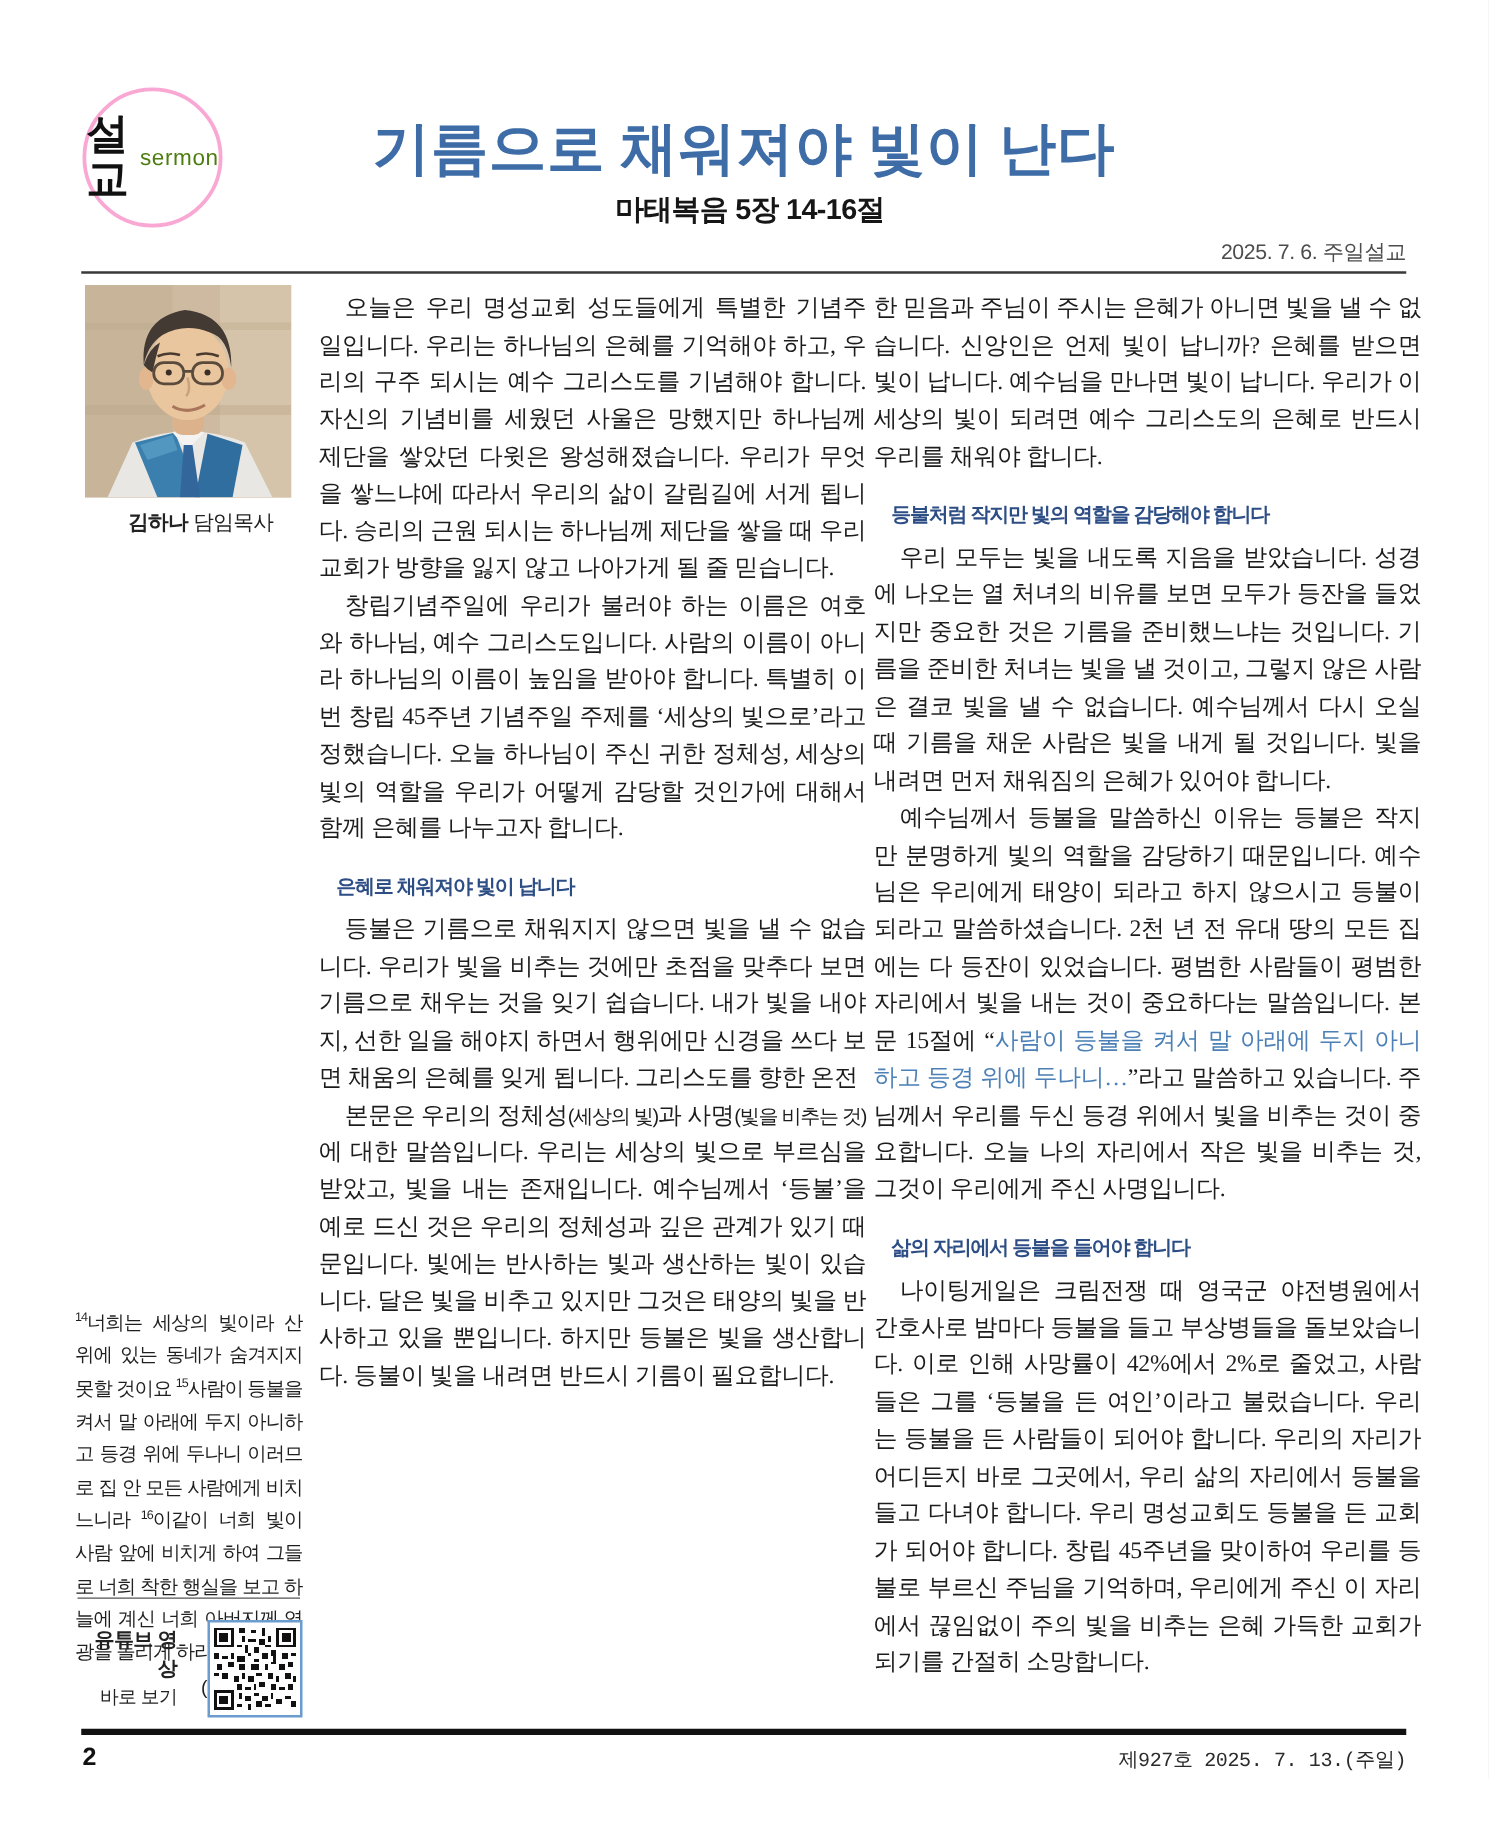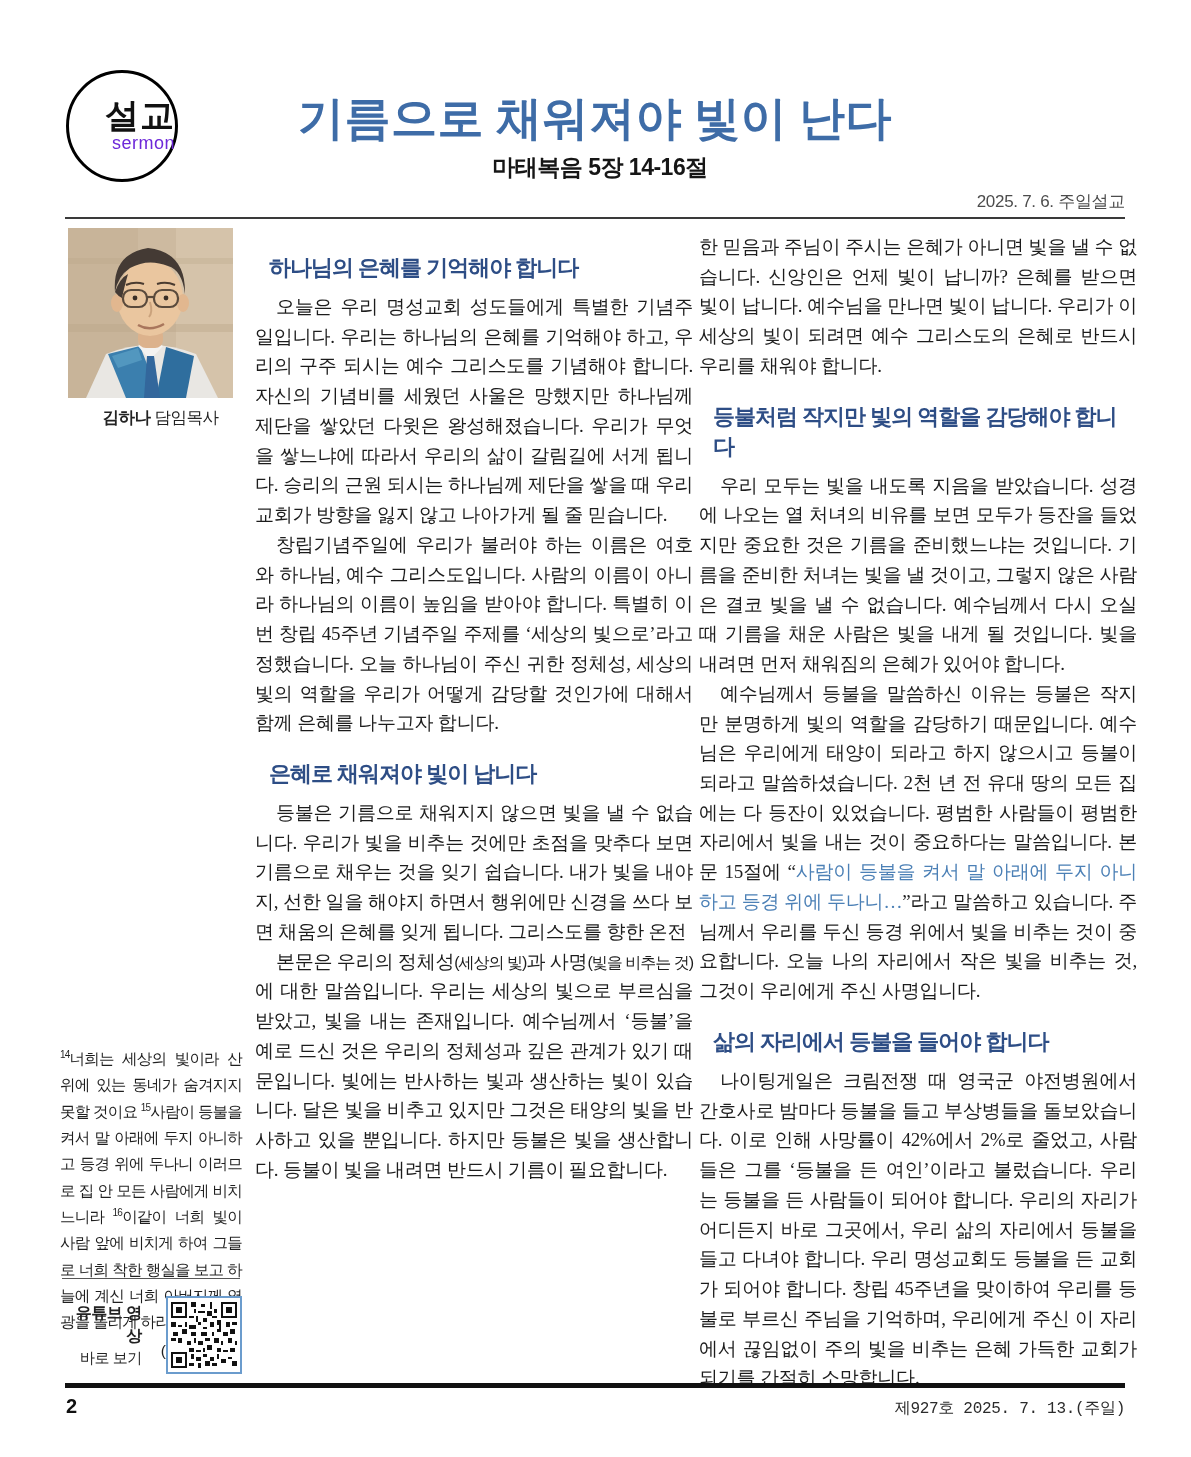--- a/index.html
+++ b/index.html
@@ -12,26 +12,26 @@
     background: #ffffff;
     font-family: "Liberation Serif", serif;
     color: #1c1c1c;
     overflow: hidden;
   }
 
   
   .badge {
     position: absolute; left: 66px; top: 70px;
     width: 112px; height: 112px;
-    border: 3px solid #000000; border-radius: 50%;
-    display: flex; flex-direction: column; align-items: flex-end; justify-content: center;
+    border: 3px solid #f9a8d4; border-radius: 50%;
+    display: flex; align-items: center; justify-content: center;
     background: #fff;
   }
   .badge-kr { font-family: "Liberation Sans", sans-serif; font-weight: bold; font-size: 34px; color: #111; letter-spacing: 1px; line-height: 1.05; }
-  .badge-en { font-family: "Liberation Sans", sans-serif; font-size: 18px; color: #6d28d9; letter-spacing: 0.5px; }
+  .badge-en { font-family: "Liberation Sans", sans-serif; font-size: 18px; color: #4d7c0f; letter-spacing: 0.5px; }
 
   .title {
     position: absolute; left: 65px; right: 66px; top: 88px;
     text-align: center;
     font-family: "Liberation Serif", serif;
     font-size: 46px; font-weight: bold; letter-spacing: 0.5px;
     color: #3e6ca7;
   }
   .subtitle {
     position: absolute; left: 75px; right: 66px; top: 152px;
@@ -94,21 +94,21 @@
   .col2 { left: 699px; }
 
   .para {
     font-size: 19px; line-height: 1.565; text-align: justify;
     letter-spacing: -0.2px; word-break: break-all;
     text-indent: 1.1em;
   }
   .para.no-indent { text-indent: 0; }
   .sec-head {
     font-family: "Liberation Sans", sans-serif;
-    font-weight: bold; font-size: 22px; color: #2d4d85;
+    font-weight: bold; font-size: 16px; color: #2d4d85;
     letter-spacing: -1px;
     margin: 21px 0 9px 14px;
   }
   .paren-small { font-family: "Liberation Sans", sans-serif; font-size: 16px; letter-spacing: -1px; }
   .quote-blue { color: #4c80b6; }
 
   
   .rule-bottom {
     position: absolute; left: 65px; top: 1383px; width: 1060px; height: 0;
     border-top: 5px solid #111;
@@ -268,21 +268,20 @@
             <rect x="8" y="27" width="2" height="1"></rect>
             <rect x="12" y="27" width="1" height="2"></rect>
           <rect x="15" y="26" width="2" height="2"></rect>
             <rect x="18" y="27" width="2" height="1"></rect>
         </g>
       </svg>
     </div>
   </div>
 
   <div class="col col1">
-    <h2 class="sec-head">하나님의 은혜를 기억해야 합니다</h2>
     <p class="para">오늘은 우리 명성교회 성도들에게 특별한 기념주일입니다. 우리는 하나님의 은혜를 기억해야 하고, 우리의 구주 되시는 예수 그리스도를 기념해야 합니다. 자신의 기념비를 세웠던 사울은 망했지만 하나님께 제단을 쌓았던 다윗은 왕성해졌습니다. 우리가 무엇을 쌓느냐에 따라서 우리의 삶이 갈림길에 서게 됩니다. 승리의 근원 되시는 하나님께 제단을 쌓을 때 우리 교회가 방향을 잃지 않고 나아가게 될 줄 믿습니다.</p>
     <p class="para">창립기념주일에 우리가 불러야 하는 이름은 여호와 하나님, 예수 그리스도입니다. 사람의 이름이 아니라 하나님의 이름이 높임을 받아야 합니다. 특별히 이번 창립 45주년 기념주일 주제를 ‘세상의 빛으로’라고 정했습니다. 오늘 하나님이 주신 귀한 정체성, 세상의 빛의 역할을 우리가 어떻게 감당할 것인가에 대해서 함께 은혜를 나누고자 합니다.</p>
     <h2 class="sec-head">은혜로 채워져야 빛이 납니다</h2>
     <p class="para">등불은 기름으로 채워지지 않으면 빛을 낼 수 없습니다. 우리가 빛을 비추는 것에만 초점을 맞추다 보면 기름으로 채우는 것을 잊기 쉽습니다. 내가 빛을 내야지, 선한 일을 해야지 하면서 행위에만 신경을 쓰다 보면 채움의 은혜를 잊게 됩니다. 그리스도를 향한 온전</p>
     <p class="para"><span>본문은 우리의 정체성</span><span class="paren-small">(세상의 빛)</span><span>과 사명</span><span class="paren-small">(빛을 비추는 것)</span><span>에 대한 말씀입니다. 우리는 세상의 빛으로 부르심을 받았고, 빛을 내는 존재입니다. 예수님께서 ‘등불’을 예로 드신 것은 우리의 정체성과 깊은 관계가 있기 때문입니다. 빛에는 반사하는 빛과 생산하는 빛이 있습니다. 달은 빛을 비추고 있지만 그것은 태양의 빛을 반사하고 있을 뿐입니다. 하지만 등불은 빛을 생산합니다. 등불이 빛을 내려면 반드시 기름이 필요합니다.</span></p>
   </div>
 
   <div class="col col2">
     <p class="para no-indent">한 믿음과 주님이 주시는 은혜가 아니면 빛을 낼 수 없습니다. 신앙인은 언제 빛이 납니까? 은혜를 받으면 빛이 납니다. 예수님을 만나면 빛이 납니다. 우리가 이 세상의 빛이 되려면 예수 그리스도의 은혜로 반드시 우리를 채워야 합니다.</p>
     <h2 class="sec-head">등불처럼 작지만 빛의 역할을 감당해야 합니다</h2>

